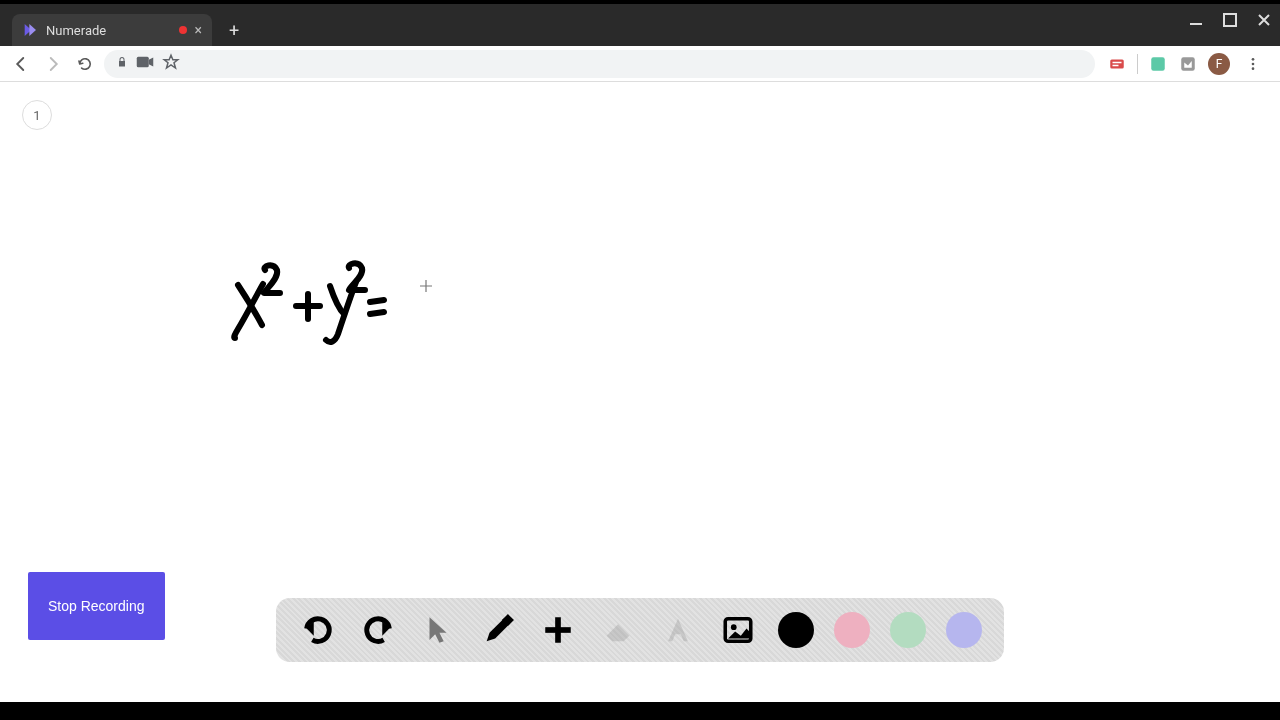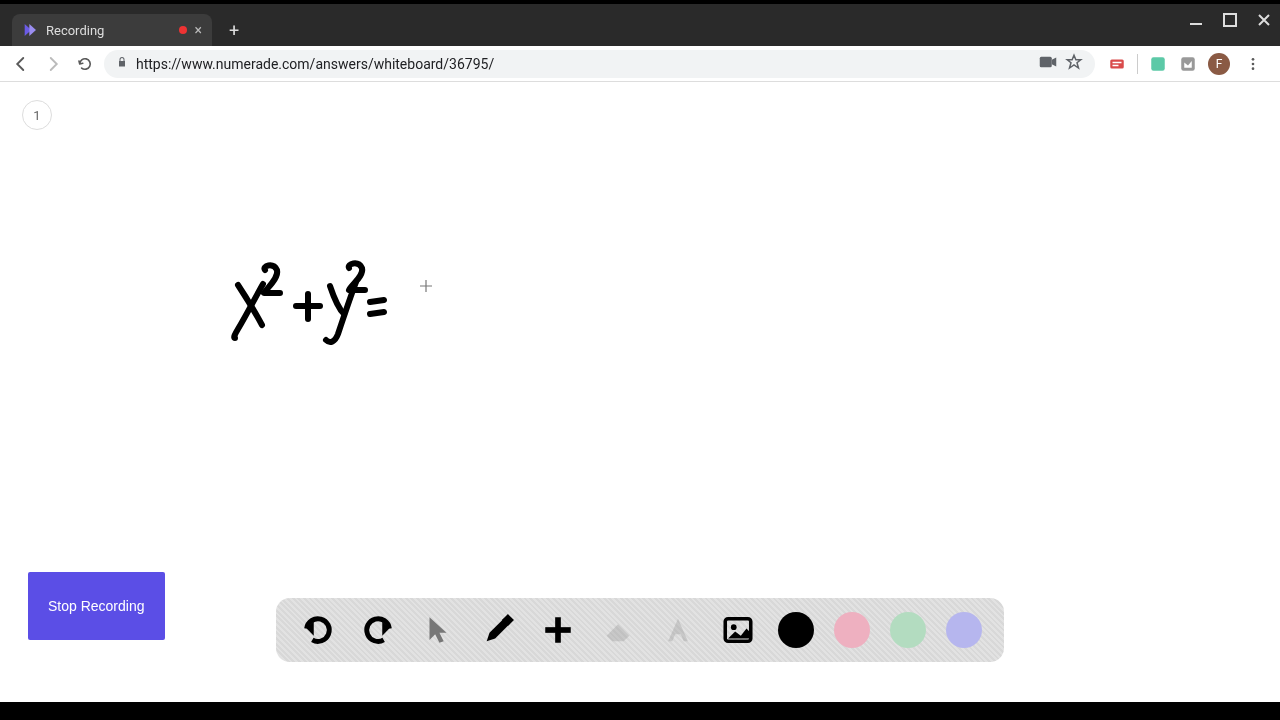--- a/index.html
+++ b/index.html
@@ -161,21 +161,21 @@
 <div class="bar-top"></div>
 
 <div class="tab-strip">
   <div class="tab">
     <span class="tab-favicon">
       <svg viewBox="0 0 24 24" width="16" height="16">
           <path fill="#6b5be6" d="M4 3 L14 12 L4 21 Z"></path>
           <path fill="#9a8df0" d="M11 3 L21 12 L11 21 Z"></path>
         </svg>
     </span>
-    <span class="tab-title">Recording</span>
+    <span class="tab-title">Numerade</span>
     <span class="tab-rec"></span>
     <span class="tab-x">×</span>
   </div>
   <div class="new-tab">+</div>
   <div class="window-controls">
     <div class="win-btn">
         <svg width="14" height="14" viewBox="0 0 14 14">
           <rect x="1" y="10" width="12" height="2" fill="#ddd"></rect>
         </svg>
       </div>
@@ -207,21 +207,20 @@
       <svg width="18" height="18" viewBox="0 0 24 24">
         <path d="M5 12 a7 7 0 1 1 2.5 5.4 M5 12 l-1 -4 M5 12 l4 -1" fill="none" stroke="#5a5a5a" stroke-width="2.2" stroke-linecap="round"></path>
       </svg>
     </div>
   <div class="url-field">
     <span class="lock">
       <svg width="12" height="12" viewBox="0 0 24 24">
           <path fill="#5f6368" d="M7 10V7a5 5 0 0 1 10 0v3h1v11H6V10h1zm2 0h6V7a3 3 0 0 0-6 0v3z"></path>
         </svg>
     </span>
-    <span class="url-text">https://www.numerade.com/answers/whiteboard/36795/</span>
     <span><svg width="18" height="14" viewBox="0 0 24 18">
           <rect x="1" y="2" width="16" height="14" rx="2" fill="#5f6368"></rect>
           <path d="M17 6 L23 3 V15 L17 12 Z" fill="#5f6368"></path>
         </svg></span>
     <span><svg width="18" height="18" viewBox="0 0 24 24">
           <path fill="none" stroke="#5f6368" stroke-width="2" d="M12 3l2.5 6h6.5l-5 4 2 7-6-4-6 4 2-7-5-4h6.5z"></path>
         </svg></span>
   </div>
   <div class="ext-icons">
     <div class="ext-ico">

